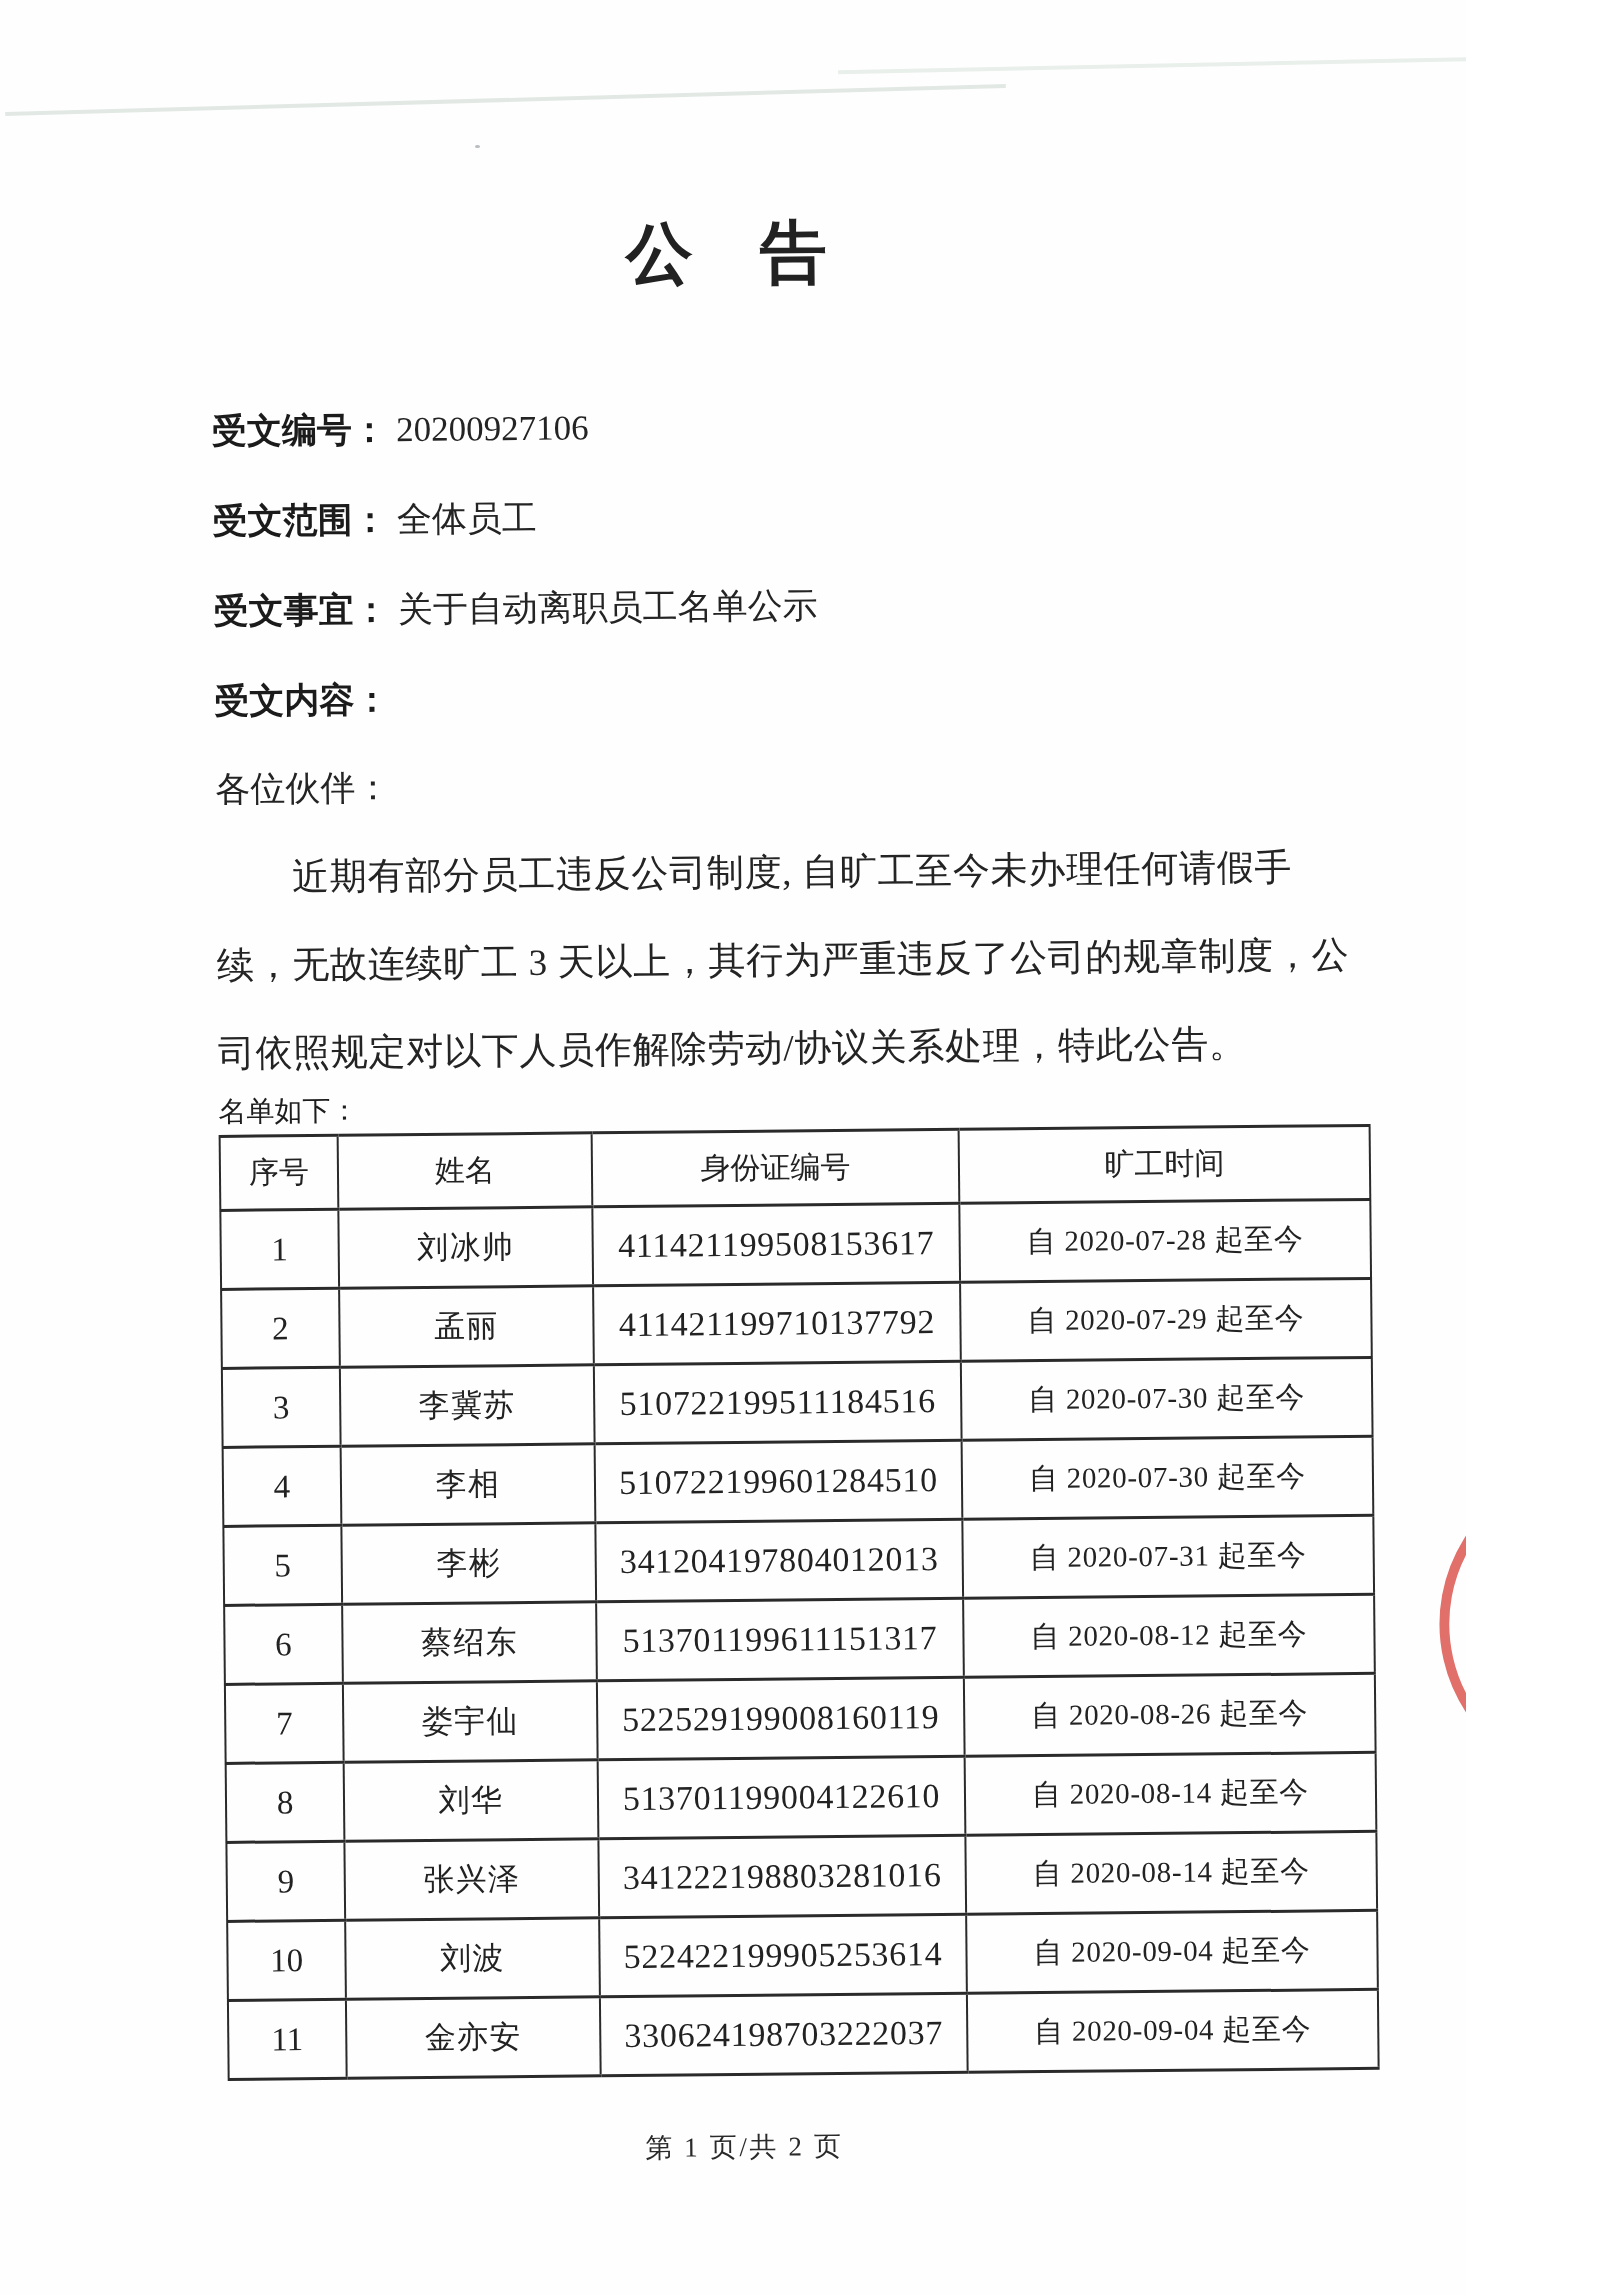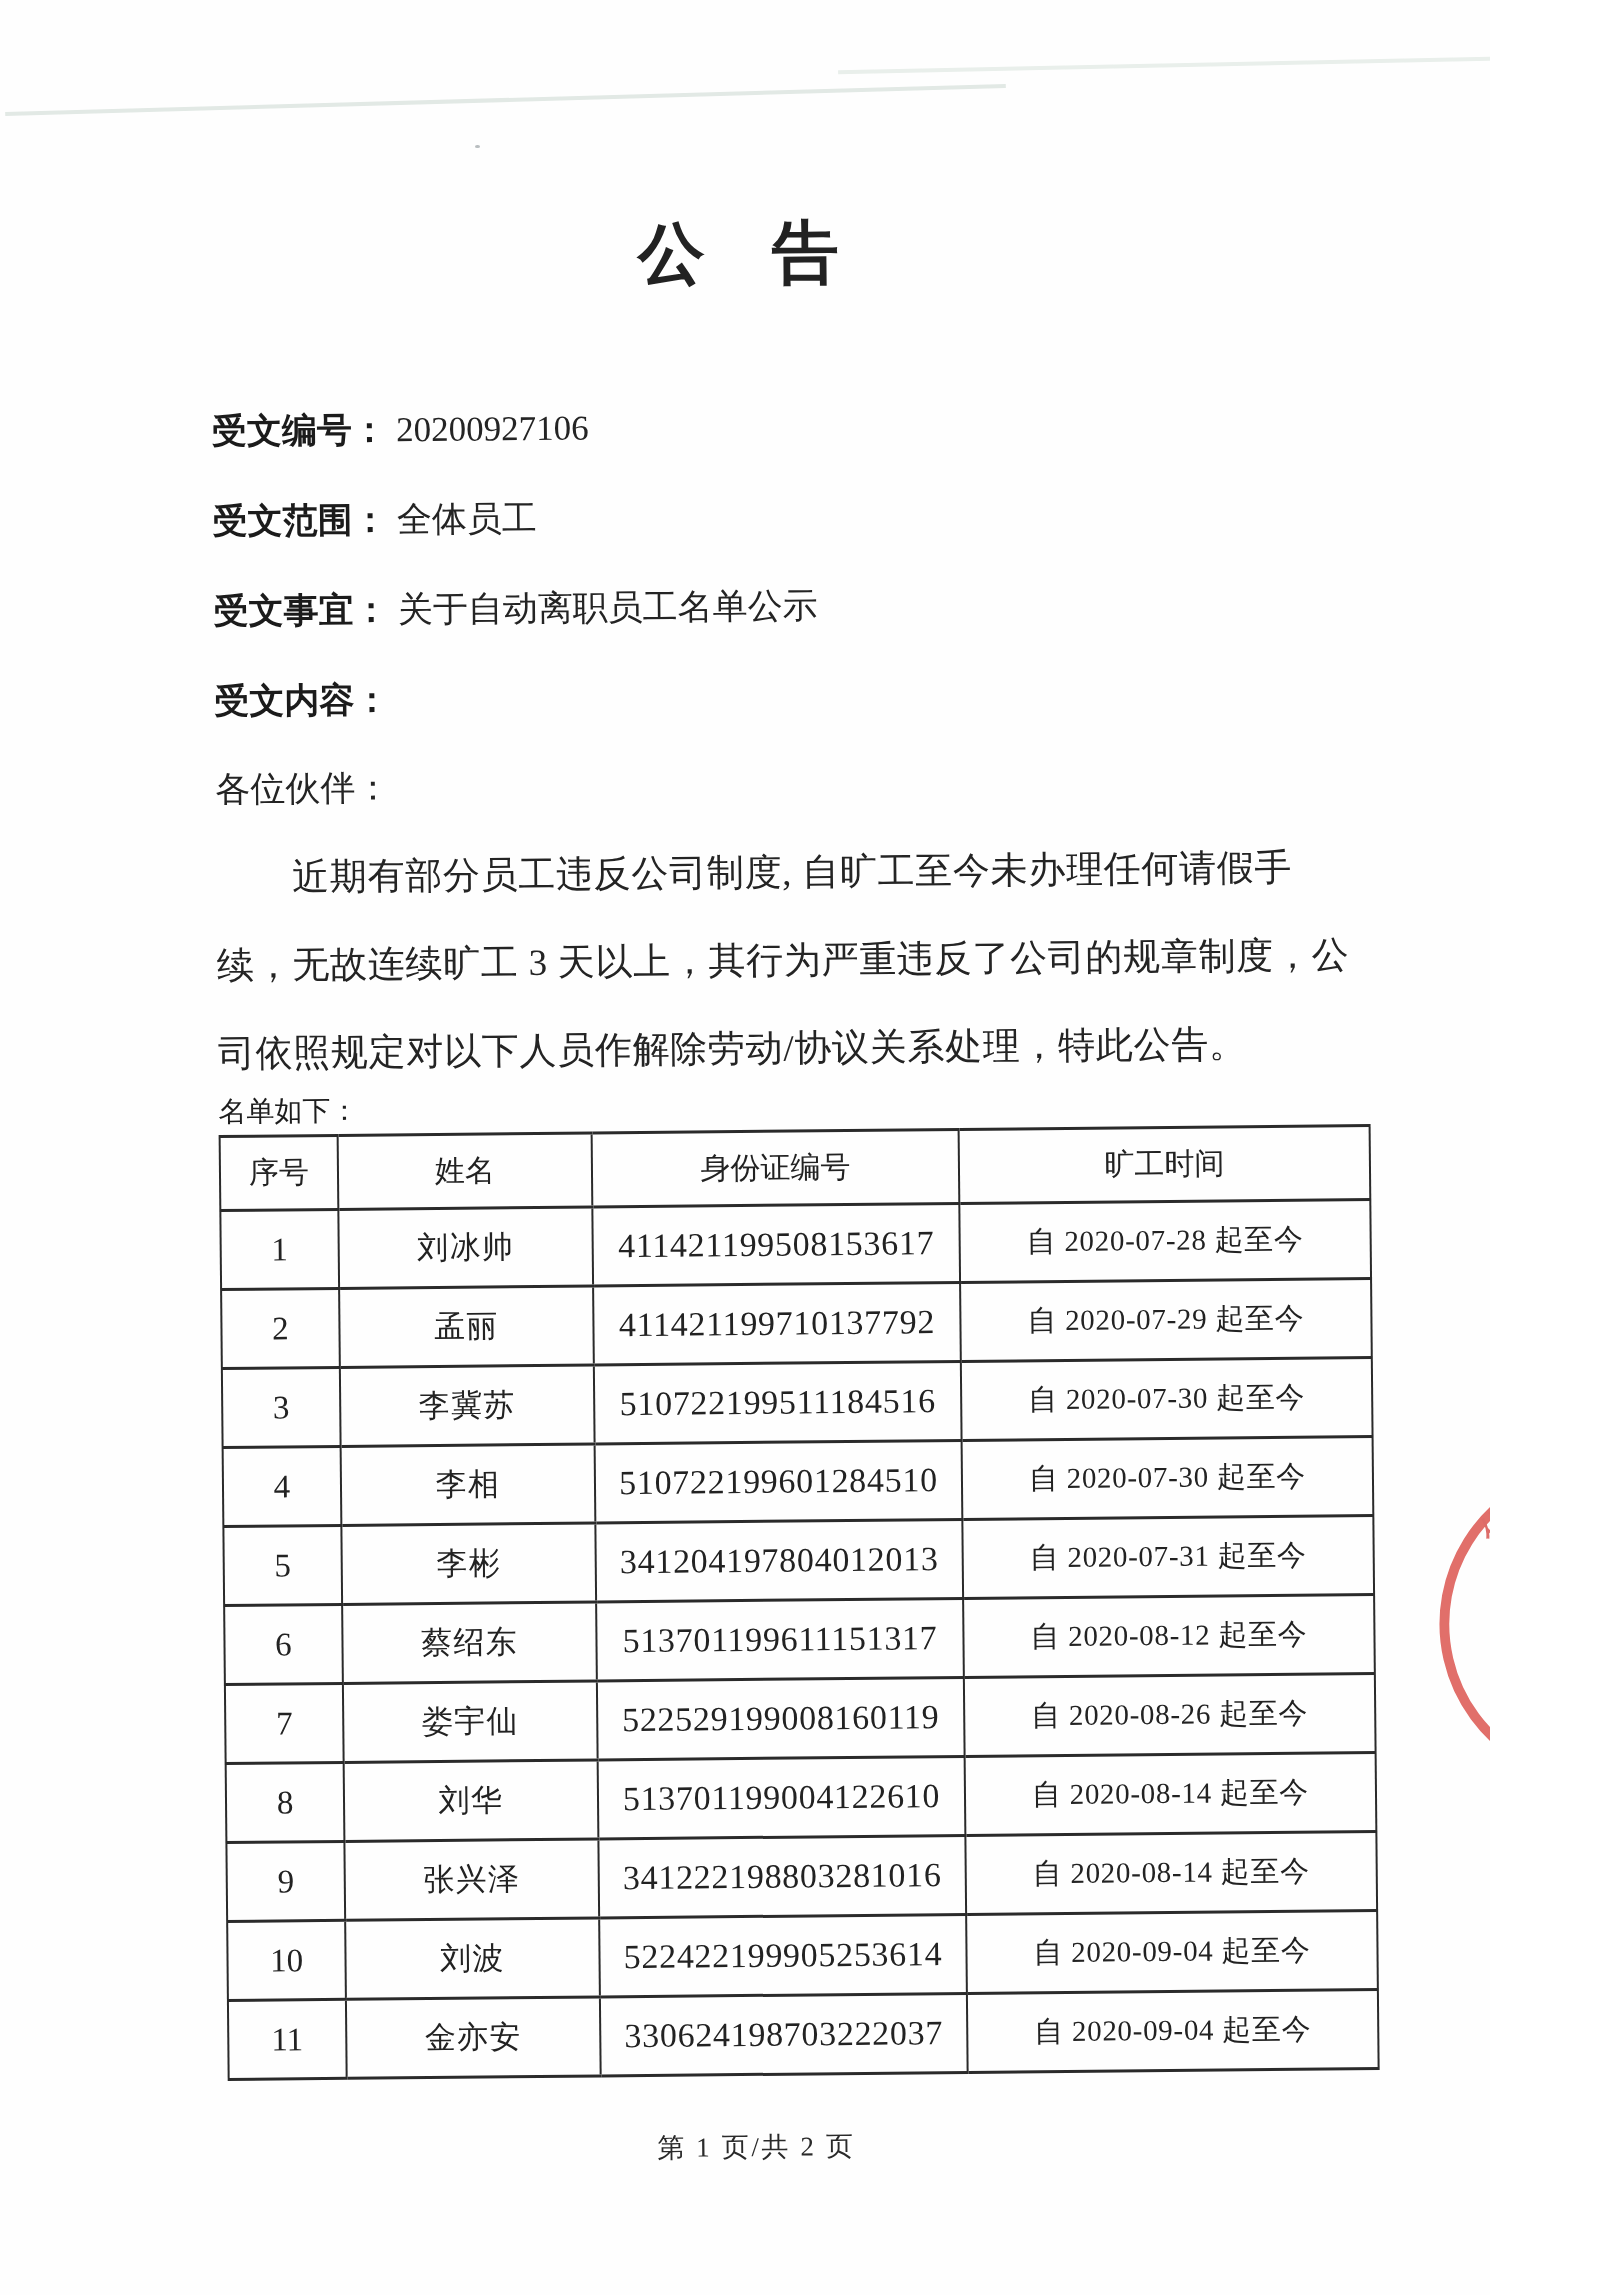--- a/index.html
+++ b/index.html
@@ -3,21 +3,20 @@
 <meta charset="utf-8">
 <style>
   html,body{margin:0;padding:0;background:#ffffff;}
   .page{
     position:relative;
     width:1466px;height:2295px;
     background:#fefefe;
     overflow:hidden;
     font-family:"Liberation Serif","DejaVu Serif",serif;
     color:#1f1f1f;
-    padding-left:24px;
   }
   
   .content{
     position:absolute;inset:0;
     transform:rotate(-0.55deg);
     transform-origin:50% 42%;
   }
   .doc-title{
     position:absolute;top:208px;left:0;width:100%;
     text-align:center;

